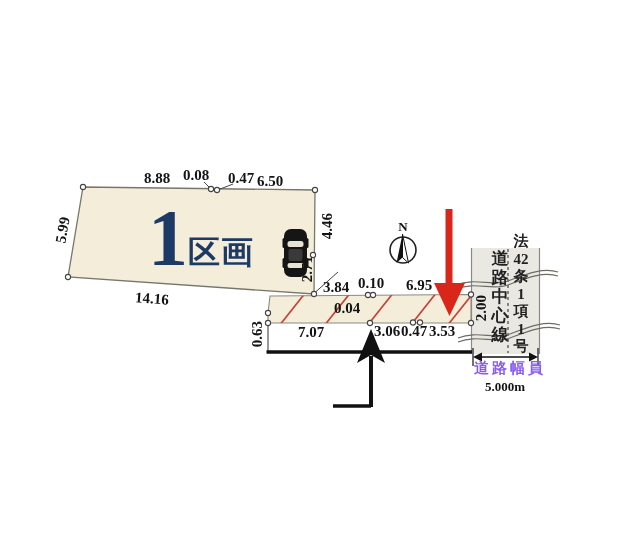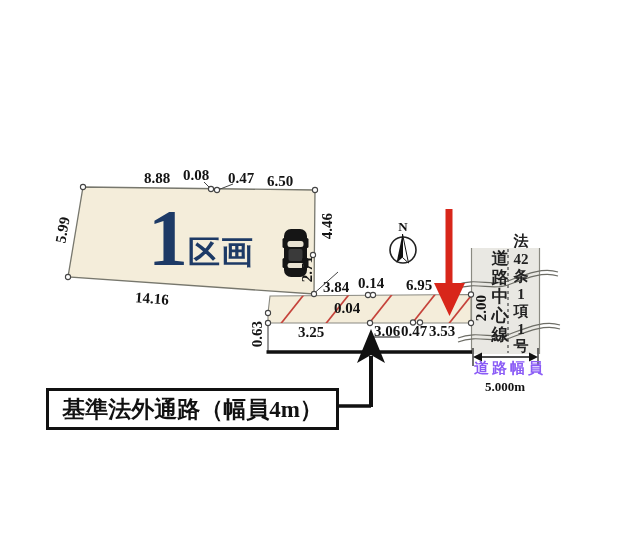--- a/index.html
+++ b/index.html
@@ -143,41 +143,40 @@
   <div class="plot-label">
       <span class="big">1</span>
       <span class="small">区画</span>
     </div>
 
   <div class="north">N</div>
 
   <div class="m" style="left:157px;top:178px;">8.88</div>
   <div class="m" style="left:196px;top:175px;">0.08</div>
   <div class="m" style="left:241px;top:178px;">0.47</div>
-  <div class="m" style="left:280px;top:181px;">6.50</div>
+  <div class="m" style="left:270px;top:181px;">6.50</div>
 
   <div class="m r599" style="left:63px;top:230px;">5.99</div>
   <div class="m r1416" style="left:152px;top:299px;">14.16</div>
   <div class="m v" style="left:327px;top:226px;">4.46</div>
   <div class="m v" style="left:307px;top:269px;">2.71</div>
 
   <div class="m" style="left:347px;top:268px;margin-top:40px;">0.04</div>
   <div class="m" style="left:336px;top:287px;">3.84</div>
-  <div class="m" style="left:371px;top:283px;">0.14</div>
+  <div class="m" style="left:371px;top:283px;">0.10</div>
   <div class="m" style="left:419px;top:285px;">6.95</div>
 
-  <div class="m" style="left:311px;top:332px;">3.25</div>
-  <div class="m" style="left:387px;top:331px;text-decoration:underline;">3.06</div>
+  <div class="m" style="left:311px;top:332px;">7.07</div>
+  <div class="m" style="left:387px;top:331px;">3.06</div>
   <div class="m" style="left:414px;top:331px;">0.47</div>
   <div class="m" style="left:442px;top:331px;">3.53</div>
 
   <div class="m v" style="left:257px;top:334px;">0.63</div>
   <div class="m v" style="left:481px;top:308px;">2.00</div>
 
-  <div class="black-box">基準法外通路（幅員4m）</div>
 
   <div class="vcol center-line">
     <span>道</span>
     <span>路</span>
     <span>中</span>
     <span>心</span>
     <span>線</span>
   </div>
   <div class="vcol law">
     <span>法</span>

